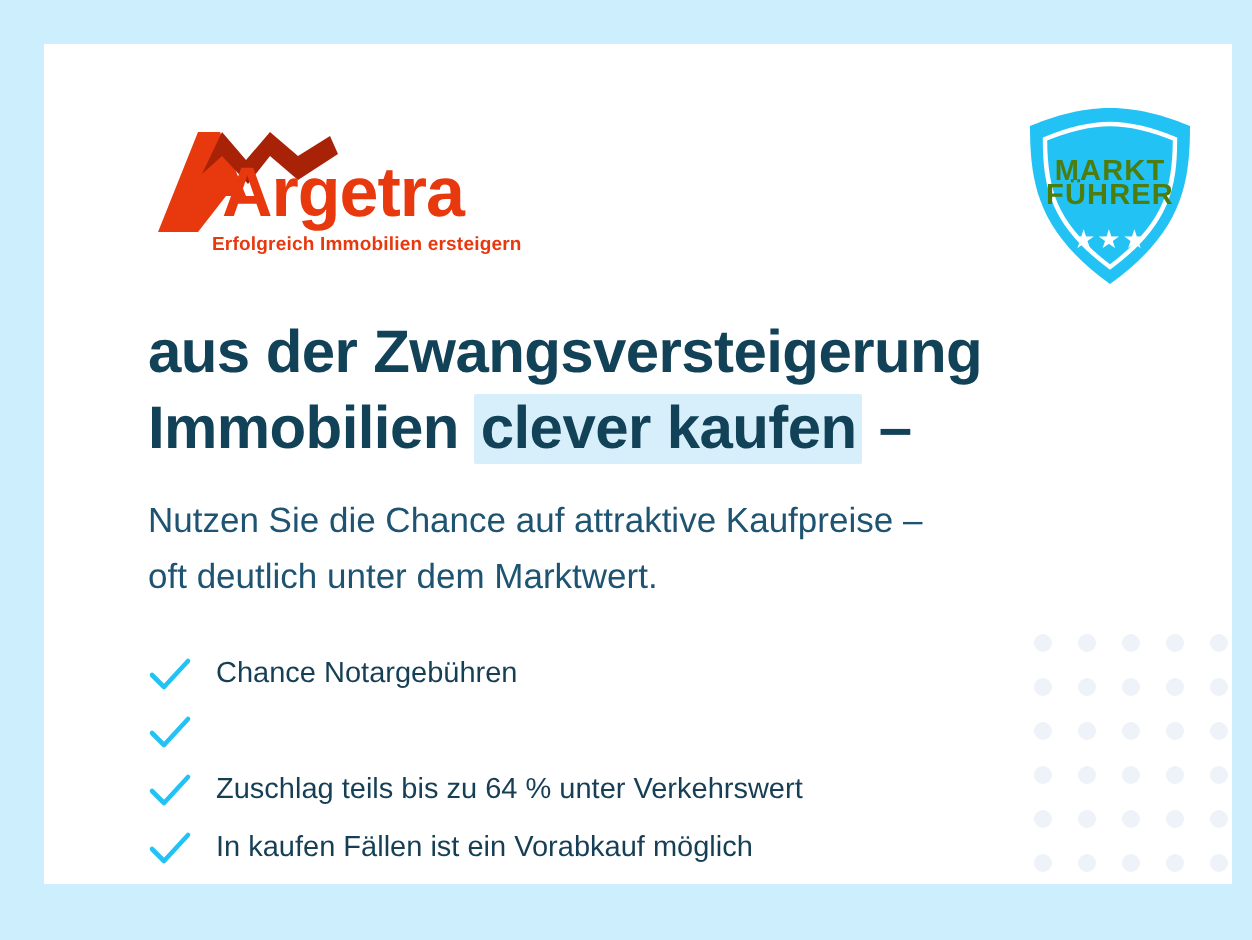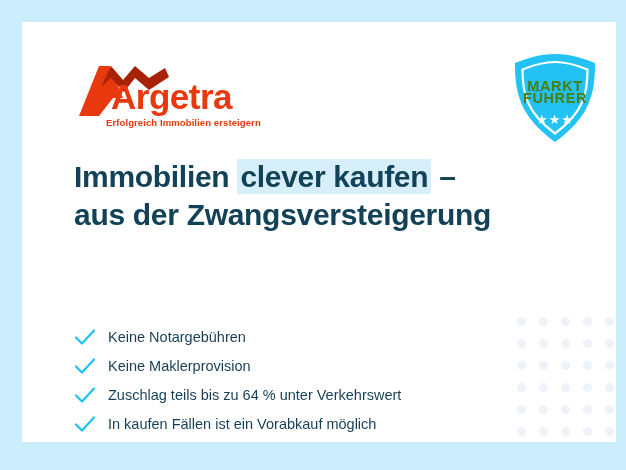--- a/index.html
+++ b/index.html
@@ -218,37 +218,40 @@
       <svg width="92" height="92" viewBox="0 0 92 92">
         <path d="M46 2 C62 2 76 7 86 11 C86 40 82 64 46 90 C10 64 6 40 6 11 C16 7 30 2 46 2 Z" fill="#22c2f5"></path>
         <path d="M46 10 C59 10 70 14 78.5 17.5 C78.5 41 75 60 46 81.5 C17 60 13.5 41 13.5 17.5 C22 14 33 10 46 10 Z" fill="none" stroke="#ffffff" stroke-width="2.2"></path>
       </svg>
       <div id="badge-text-top">MARKT</div>
       <div id="badge-text-bottom">FÜHRER</div>
       <div id="badge-stars">★★★</div>
     </div>
 
     <div id="headline">
+      <div>aus der Zwangsversteigerung</div>
       <div><span>Immobilien </span><span class="hl">clever kaufen</span><span> –</span></div>
-      <div>aus der Zwangsversteigerung</div>
-    </div>
-
+    </div>
+
+    <div id="subheadline">
+      <div>Nutzen Sie die Chance auf attraktive Kaufpreise –</div>
+      <div>oft deutlich unter dem Marktwert.</div>
+    </div>
 
     <div id="bullets">
         <div class="bullet">
           <svg class="check" viewBox="0 0 22 18">
             <path d="M2 9.5 L8 15.5 L20 2.5" fill="none" stroke="#22c2f5" stroke-width="2.3" stroke-linecap="round" stroke-linejoin="round"></path>
           </svg>
-          <span class="blabel">Keine Notargebühren</span>
-        </div>
-        <div class="bullet">
-          <svg class="check" viewBox="0 0 22 18">
-            <path d="M2 9.5 L8 15.5 L20 2.5" fill="none" stroke="#22c2f5" stroke-width="2.3" stroke-linecap="round" stroke-linejoin="round"></path>
-          </svg>
-          <span class="blabel">Keine Maklerprovision</span>
+          <span class="blabel">Chance Notargebühren</span>
+        </div>
+        <div class="bullet">
+          <svg class="check" viewBox="0 0 22 18">
+            <path d="M2 9.5 L8 15.5 L20 2.5" fill="none" stroke="#22c2f5" stroke-width="2.3" stroke-linecap="round" stroke-linejoin="round"></path>
+          </svg>
         </div>
         <div class="bullet">
           <svg class="check" viewBox="0 0 22 18">
             <path d="M2 9.5 L8 15.5 L20 2.5" fill="none" stroke="#22c2f5" stroke-width="2.3" stroke-linecap="round" stroke-linejoin="round"></path>
           </svg>
           <span class="blabel">Zuschlag teils bis zu 64 % unter Verkehrswert</span>
         </div>
         <div class="bullet">
           <svg class="check" viewBox="0 0 22 18">
             <path d="M2 9.5 L8 15.5 L20 2.5" fill="none" stroke="#22c2f5" stroke-width="2.3" stroke-linecap="round" stroke-linejoin="round"></path>

